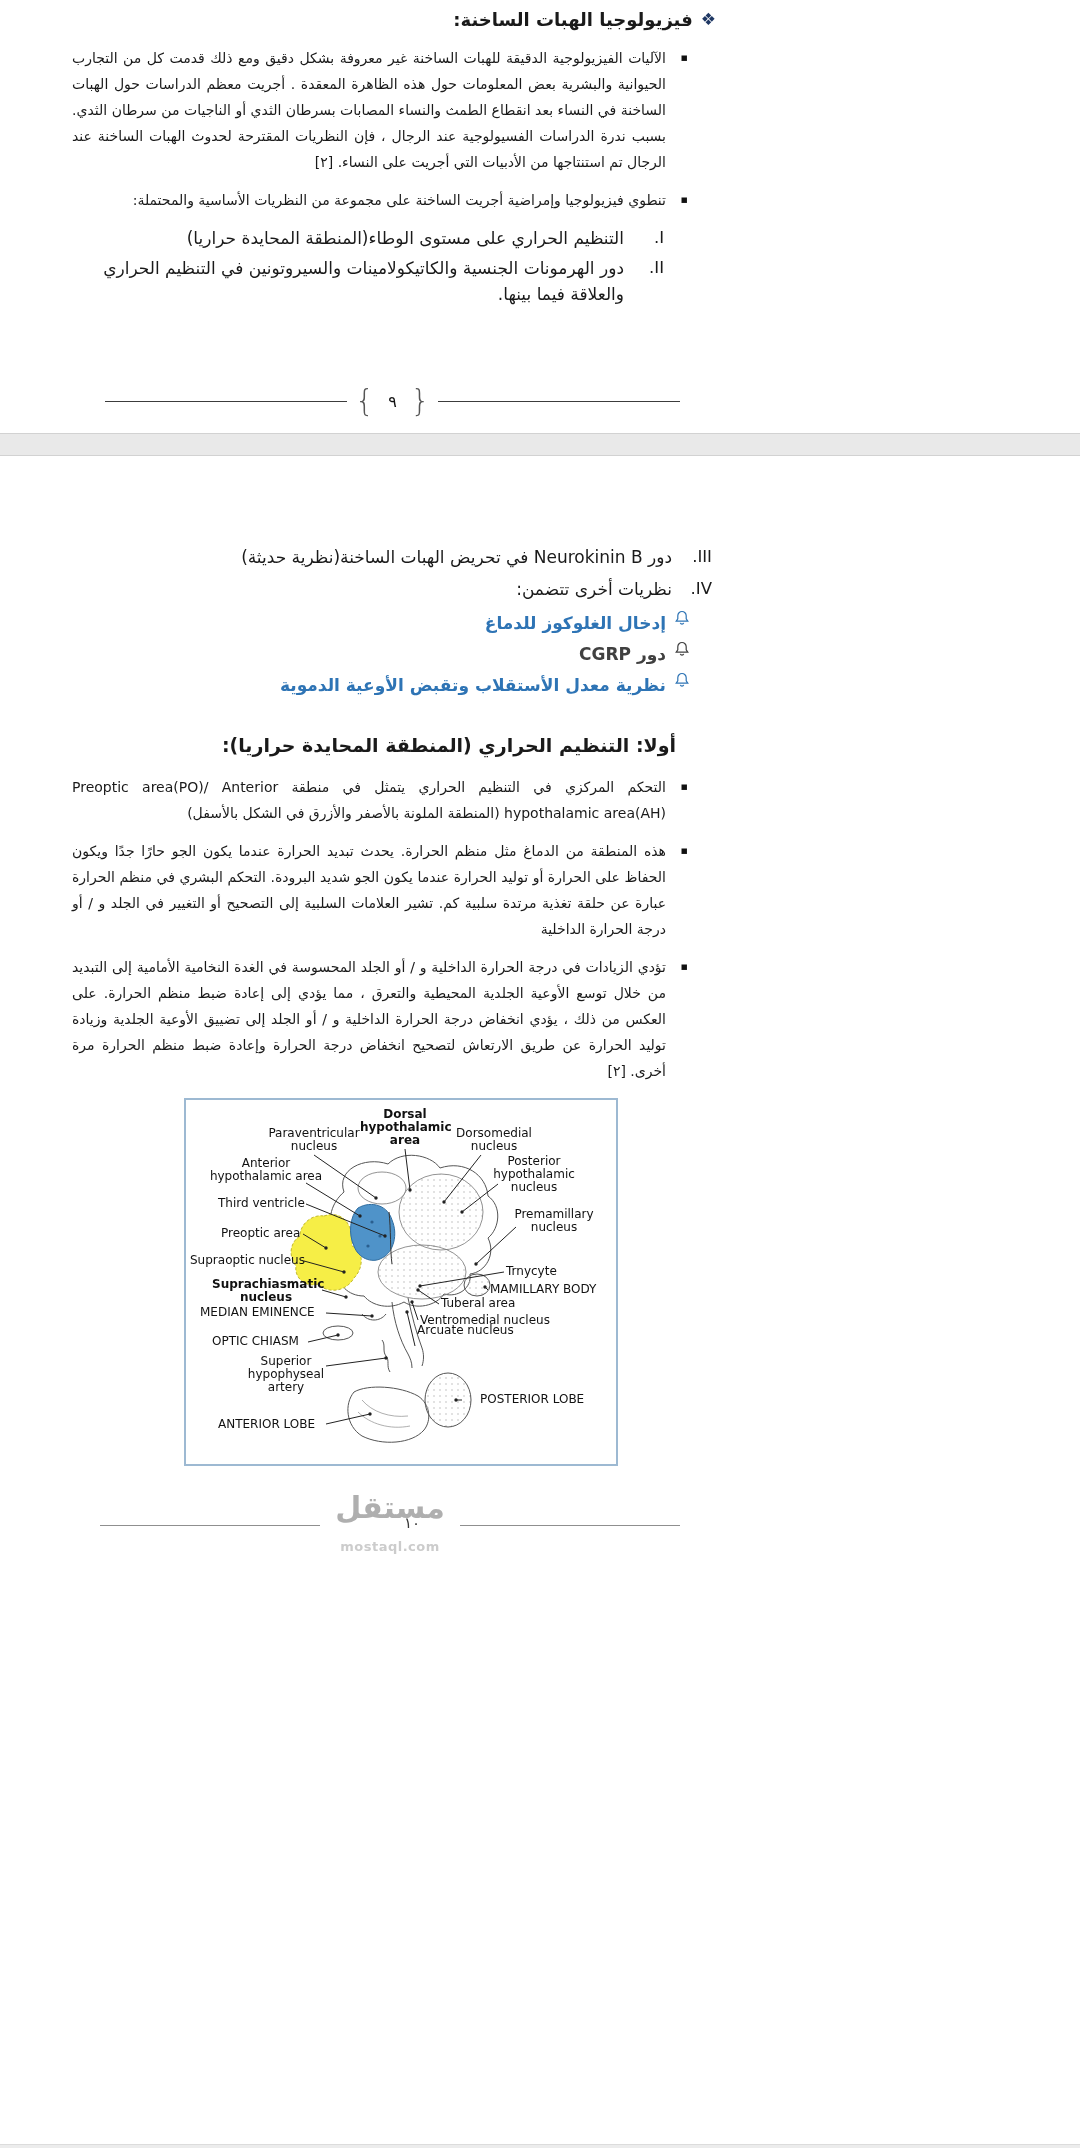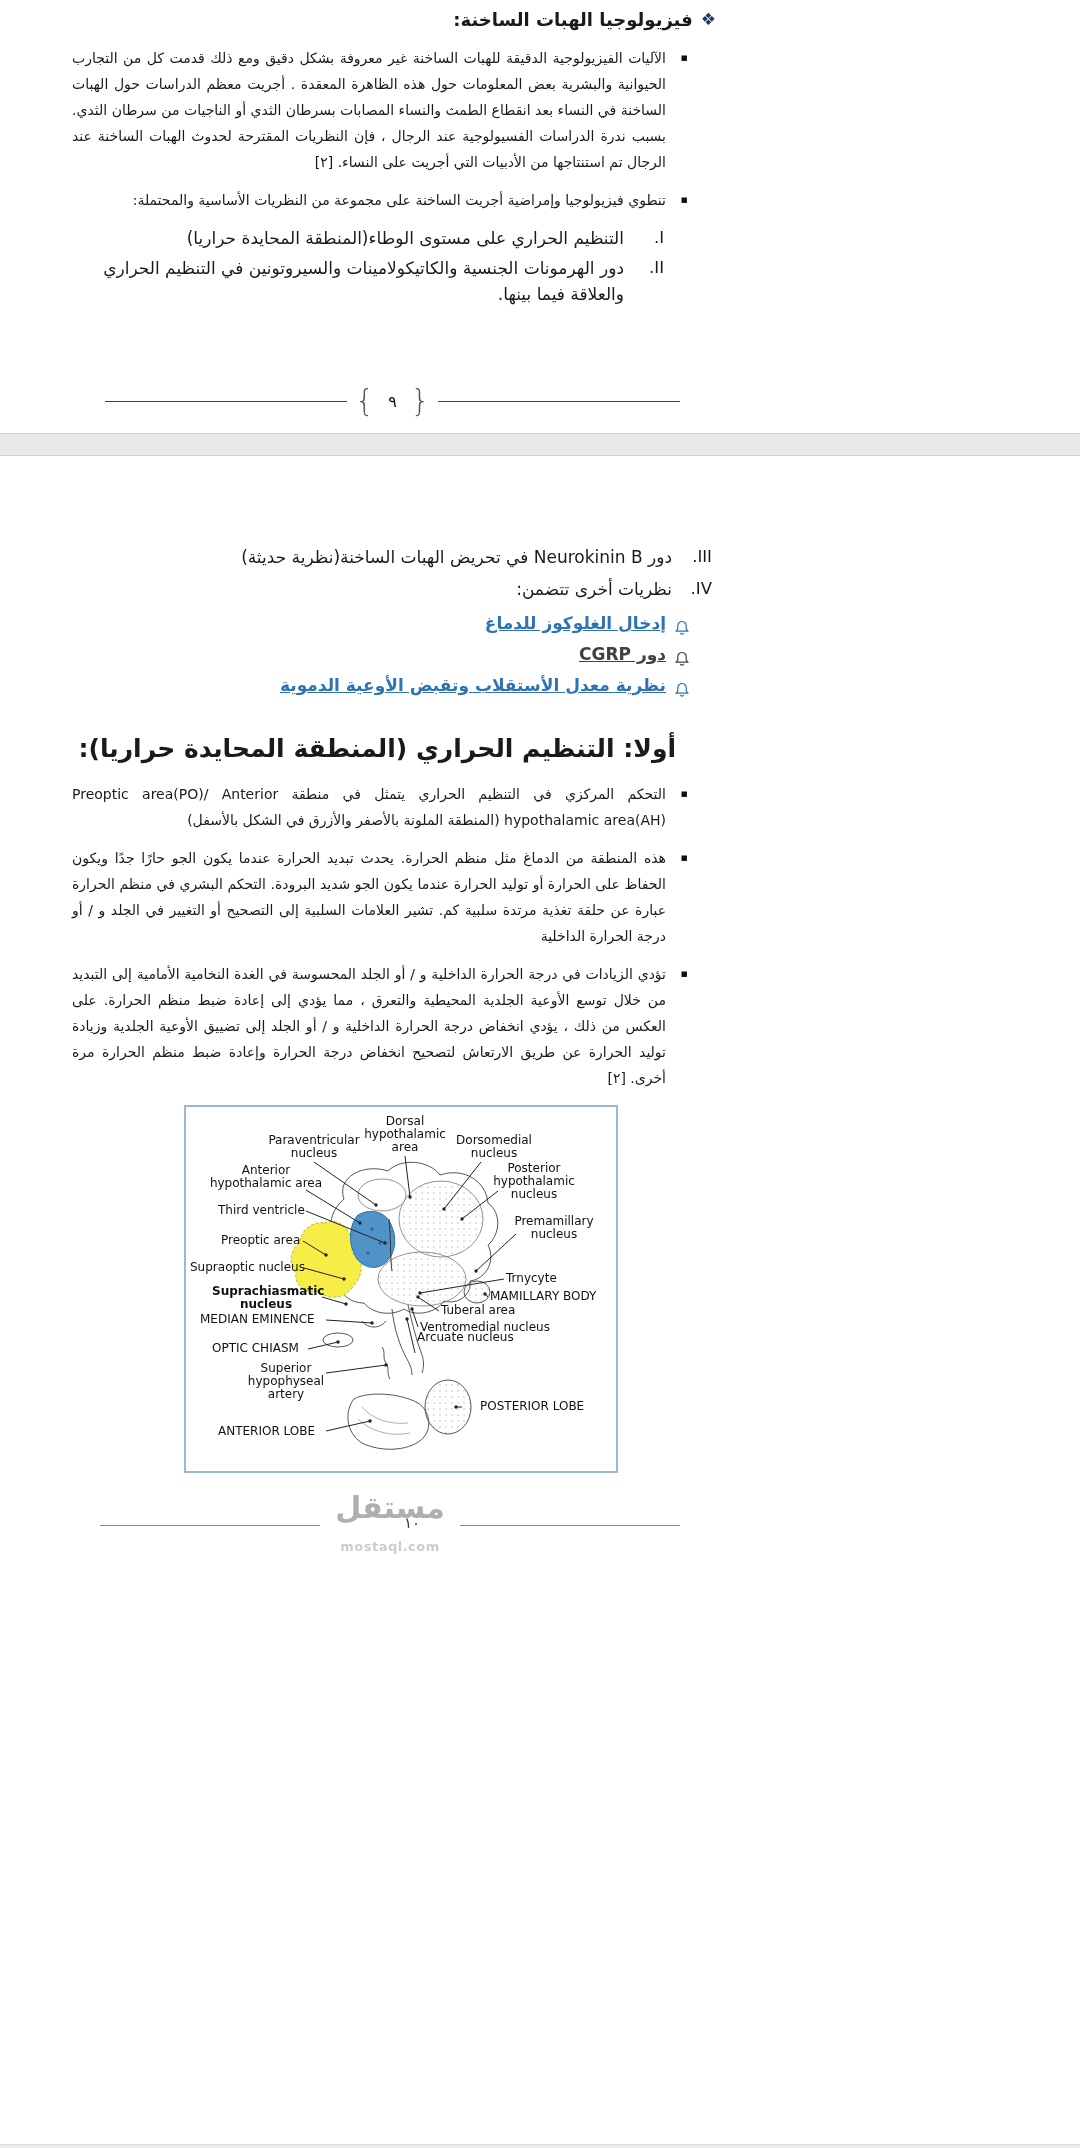--- a/index.html
+++ b/index.html
@@ -19,24 +19,24 @@
   .bmark{flex:none;width:22px;font-size:11px;line-height:26px;text-align:right;color:#111;}
   .btext{flex:1;font-size:14px;line-height:26px;text-align:justify;margin:0;}
 
   .roman-item{display:flex;}
   .roman1{margin:0 52px 4px 0;}
   .roman2{margin:0 4px 6px 0;}
   .rmark{flex:none;width:40px;font-size:16.5px;line-height:26px;text-align:right;}
   .rtext{flex:1;font-size:17px;line-height:26px;text-align:right;margin:0;padding-left:4px;}
 
   .bell-list{margin-top:8px;}
-  .bell-item{display:flex;align-items:flex-end;gap:8px;margin:0 26px 5px 0;font-size:17px;line-height:26px;font-weight:bold;text-decoration:underline;}
+  .bell-item{display:flex;align-items:flex-start;gap:8px;margin:0 26px 5px 0;font-size:17px;line-height:26px;font-weight:bold;}
   .bell-item svg{flex:none;width:16px;height:16px;}
 
-  .section-heading{font-size:25px;font-weight:bold;text-align:right;margin:36px 40px 18px 0;}
+  .section-heading{font-size:19px;font-weight:bold;text-align:right;margin:36px 40px 18px 0;}
 
   .diagram{position:relative;width:430px;height:364px;margin:14px 98px 0 0;border:2px solid #9db9d2;box-sizing:content-box;background:#fff;direction:ltr;}
   .diagram svg.art{position:absolute;left:0;top:0;width:430px;height:364px;}
   .dlabel{position:absolute;font-size:12px;line-height:13px;color:#111;white-space:nowrap;}
   .dlabel.wrapc{white-space:normal;text-align:center;}
 
   .footer1{position:absolute;left:105px;width:575px;top:386px;display:flex;align-items:center;}
   .frule{flex:1;border-top:1px solid #3c3c3c;}
   .fbrace{font-size:30px;font-weight:200;color:#555;margin:0 8px;line-height:30px;}
   .fnum{font-size:16px;color:#111;margin:0 6px;}
@@ -233,21 +233,21 @@
           <circle cx="226" cy="202" r="1.7"></circle>
             <circle cx="152" cy="235" r="1.7"></circle>
           <circle cx="221" cy="212" r="1.7"></circle>
             <circle cx="200" cy="258" r="1.7"></circle>
           <circle cx="270" cy="300" r="1.7"></circle>
             <circle cx="184" cy="314" r="1.7"></circle>
         </g>
       </svg>
 
       <div class="dlabel wrapc" style="left:78px;top:27px;width:100px;">Paraventricular nucleus</div>
-      <div class="dlabel wrapc" style="left:174px;top:8px;width:90px;">Dorsal hypothalamic area</div>
+      <div class="dlabel wrapc" style="left:174px;top:8px;width:90px;font-weight:bold;">Dorsal hypothalamic area</div>
       <div class="dlabel wrapc" style="left:262px;top:27px;width:92px;">Dorsomedial nucleus</div>
       <div class="dlabel wrapc" style="left:22px;top:57px;width:116px;">Anterior hypothalamic area</div>
       <div class="dlabel wrapc" style="left:302px;top:55px;width:92px;">Posterior hypothalamic nucleus</div>
       <div class="dlabel" style="left:32px;top:97px;">Third ventricle</div>
       <div class="dlabel wrapc" style="left:328px;top:108px;width:80px;">Premamillary nucleus</div>
       <div class="dlabel" style="left:35px;top:127px;">Preoptic area</div>
       <div class="dlabel" style="left:4px;top:154px;">Supraoptic nucleus</div>
       <div class="dlabel" style="left:320px;top:165px;">Trnycyte</div>
       <div class="dlabel wrapc" style="left:26px;top:178px;width:108px;font-weight:bold;">Suprachiasmatic nucleus</div>
       <div class="dlabel" style="left:304px;top:183px;">MAMILLARY BODY</div>

